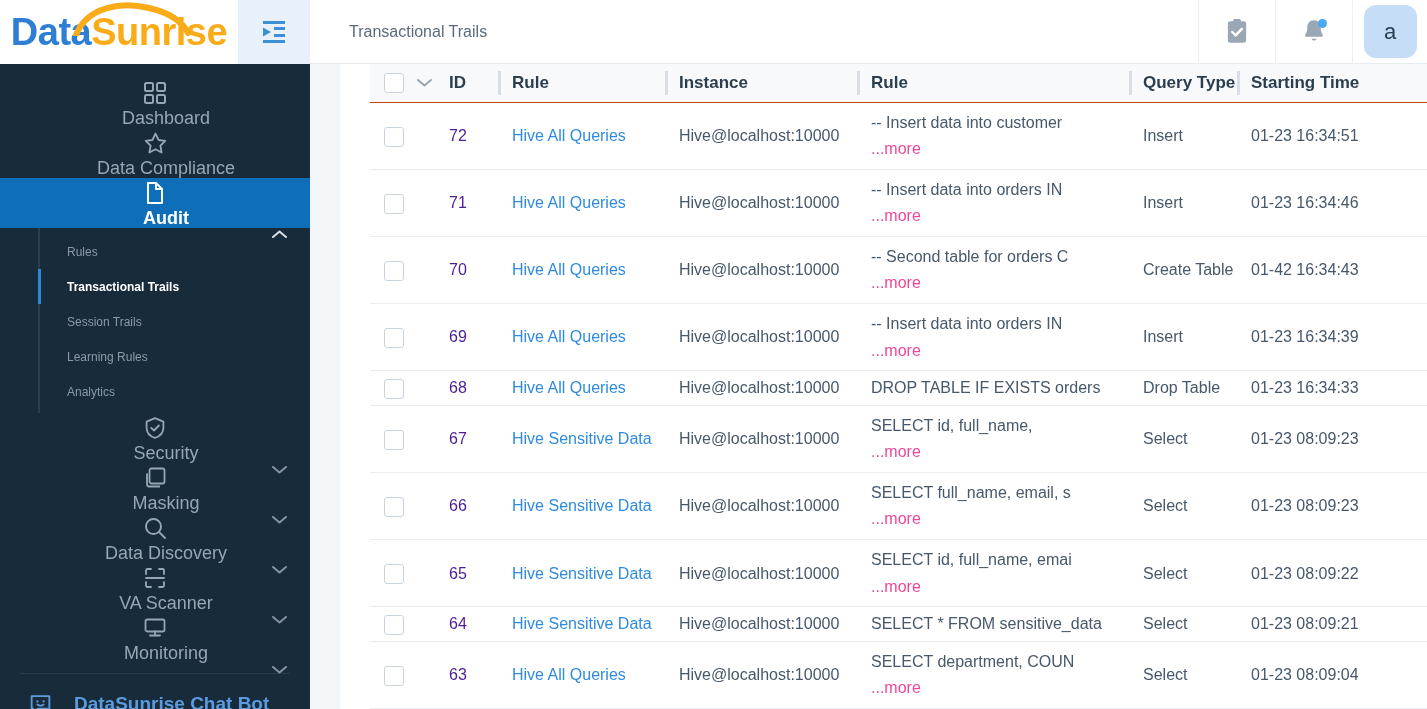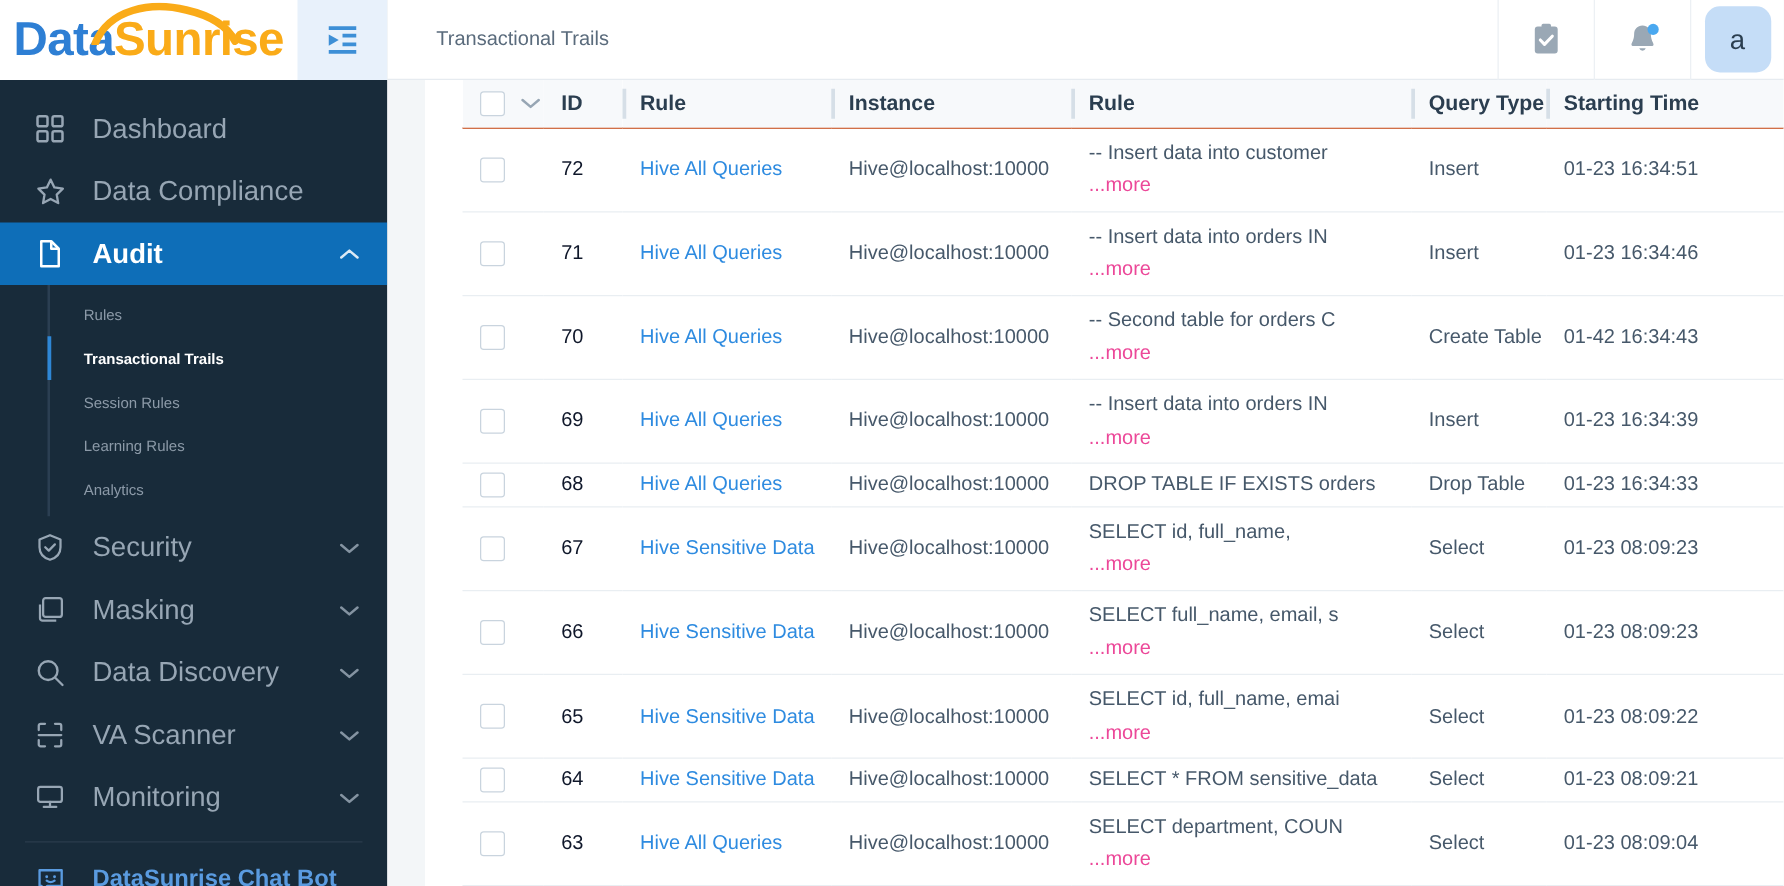--- a/index.html
+++ b/index.html
@@ -42,22 +42,23 @@
   .collapse-btn {
     width: 72px; height: 64px; background: #E8F1FB;
     display: flex; align-items: center; justify-content: center;
     flex: 0 0 72px; cursor: pointer;
   }
 
   .nav { padding-top: 14px; flex: 1; overflow: hidden; }
   .nav-item {
     display: flex; align-items: center;
     height: 50px; padding: 0 22px 0 28px;
-    color: #97A6B4; font-size: 22px; cursor: pointer;
+    color: #97A6B4; font-size: 18px; cursor: pointer;
     position: relative;
+    flex-direction: column;
   }
   .nav-item .ic { width: 30px; flex: 0 0 30px; display: flex; align-items: center; }
   .nav-item .lbl { margin-left: 16px; flex: 1; }
   .nav-item.active {
     background: #0E6EB8; color: #ffffff; font-weight: bold;
   }
   .nav-item .caret { margin-left: auto; opacity: .85; display: flex; }
 
   .subnav { position: relative; padding: 6px 0 4px 0; }
   .subnav::before {
@@ -154,21 +155,21 @@
   }
   tr.r-tall td { height: 66px; }
   tr.r-short td { height: 34px; }
   .cb {
     width: 20px; height: 20px; border: 1px solid #C9D4DE;
     border-radius: 3px; background: #fff; display: inline-block;
     cursor: pointer; vertical-align: middle;
   }
   .td-cb { padding-left: 20px; }
   .lnk { color: #2E8BE0; cursor: pointer; }
-  .lnk-id { color: #0f172a; cursor: pointer; }
+  .lnk-id { color: #4c1d95; cursor: pointer; }
   .qtext { white-space: nowrap; overflow: hidden; }
   .more { color: #ec4899; cursor: pointer; display: block; margin-top: 3px; }
   .hdr-cb-wrap { display: flex; align-items: center; gap: 12px; }
   .chev { display: inline-flex; cursor: pointer; }
 </style>
 </head>
 <body>
 
 <div class="app">
 
@@ -233,21 +234,21 @@
       </div>
 
       <div class="subnav">
         <div class="sub-item">
           <span>Rules</span>
         </div>
         <div class="sub-item active">
           <span>Transactional Trails</span>
         </div>
         <div class="sub-item">
-          <span>Session Rules</span>
+          <span>Session Trails</span>
         </div>
         <div class="sub-item">
           <span>Learning Rules</span>
         </div>
         <div class="sub-item">
           <span>Analytics</span>
         </div>
       </div>
 
       <div class="nav-item">

